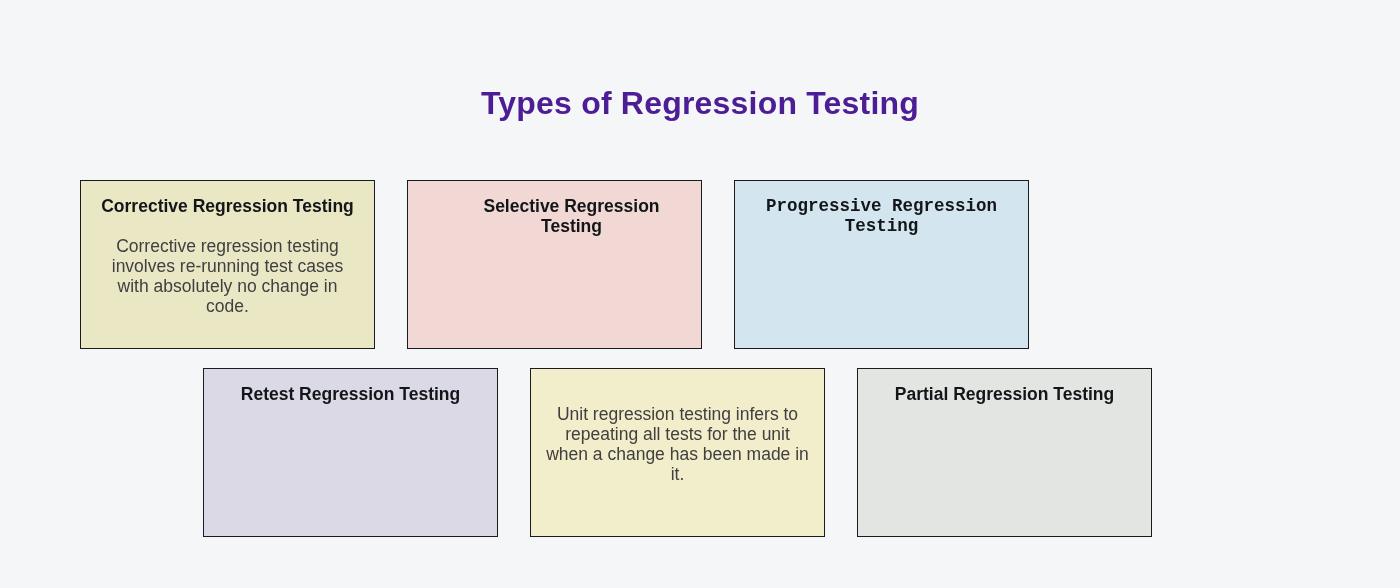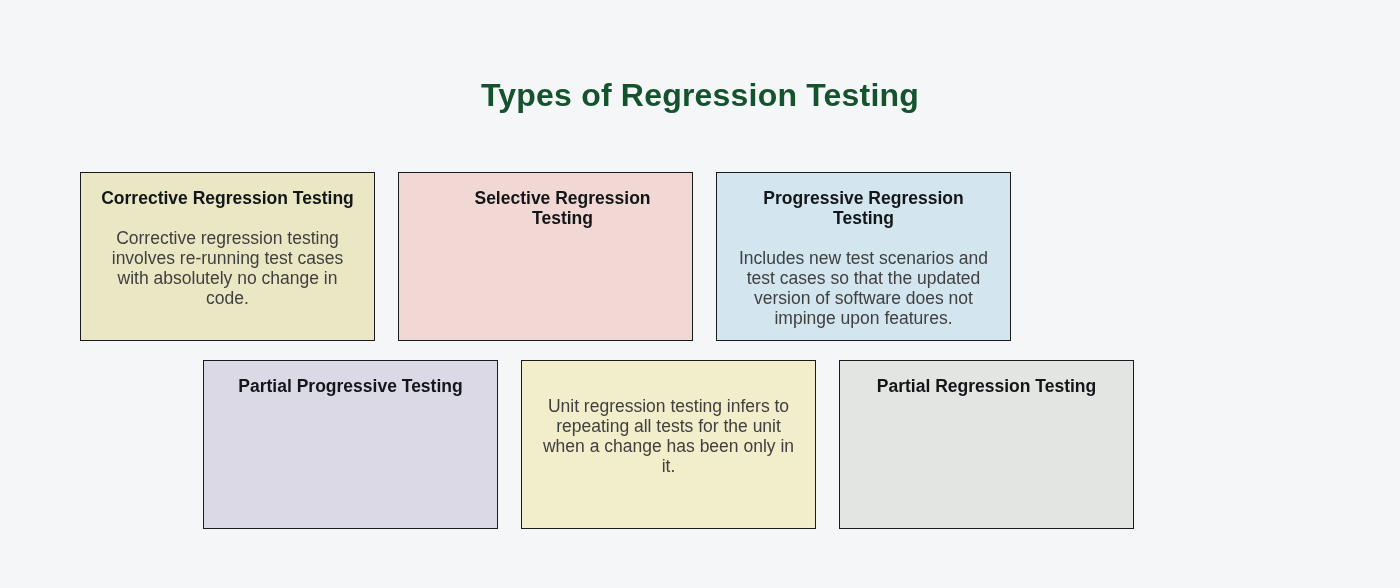--- a/index.html
+++ b/index.html
@@ -13,32 +13,32 @@
     font-family: "Liberation Sans", sans-serif;
     color: #16181b;
     overflow: hidden;
   }
   .page {
     position: relative;
     width: 1400px;
     height: 588px;
   }
   .page-title {
-    margin: 8px;
+    margin: 16px;
     padding-top: 68px;
     text-align: center;
     font-size: 32px;
     line-height: 38px;
     font-weight: 700;
-    color: #14532d;
+    color: #4c1d95;
     letter-spacing: 0.2px;
   }
   .row {
     display: flex;
-    gap: 23px;
+    gap: 32px;
   }
   .row-top {
     margin: 58px 0 0 80px;
   }
   .row-bottom {
     margin: 19px 0 0 203px;
   }
   .card {
     box-sizing: border-box;
     width: 295px;
@@ -72,35 +72,34 @@
     <div class="card" style="background-color: rgb(234, 231, 197);">
       <div class="card-title">Corrective Regression Testing</div>
       <div class="card-body">Corrective regression testing involves re-running test cases with absolutely no change in code.</div>
     </div>
 
 
     <div class="card" style="background-color: rgb(242, 216, 213); padding-left: 48px;">
       <div class="card-title">Selective Regression Testing</div>
     </div>
 
-    <div class="card" style="background-color: rgb(211, 229, 239);">
+    <div class="card" style="background-color: rgb(211, 229, 239); font-family: Liberation Mono, monospace;">
       <div class="card-title">Progressive Regression Testing</div>
-      <div class="card-body">Includes new test scenarios and test cases so that the updated version of software does not impinge upon features.</div>
     </div>
 
   </div>
 
   <div class="row row-bottom">
 
     <div class="card" style="background-color: rgb(220, 217, 231);">
-      <div class="card-title">Partial Progressive Testing</div>
+      <div class="card-title">Retest Regression Testing</div>
     </div>
 
     <div class="card" style="background-color: rgb(242, 237, 202);">
-      <div class="card-body">Unit regression testing infers to repeating all tests for the unit when a change has been only in it.</div>
+      <div class="card-body">Unit regression testing infers to repeating all tests for the unit when a change has been made in it.</div>
     </div>
 
     <div class="card" style="background-color: rgb(227, 229, 227);">
       <div class="card-title">Partial Regression Testing</div>
     </div>
 
   </div>
 
 </div>
 

